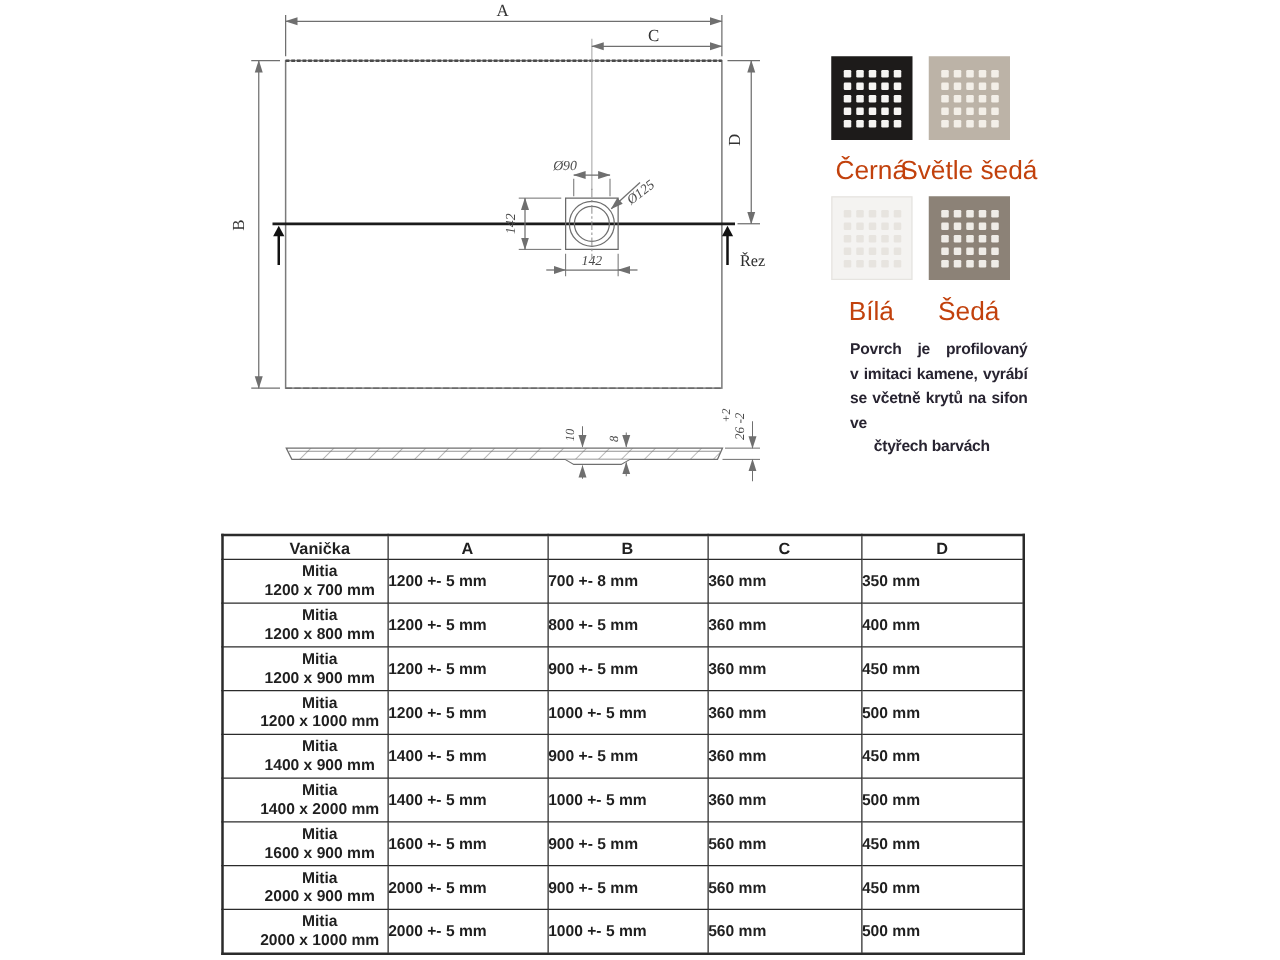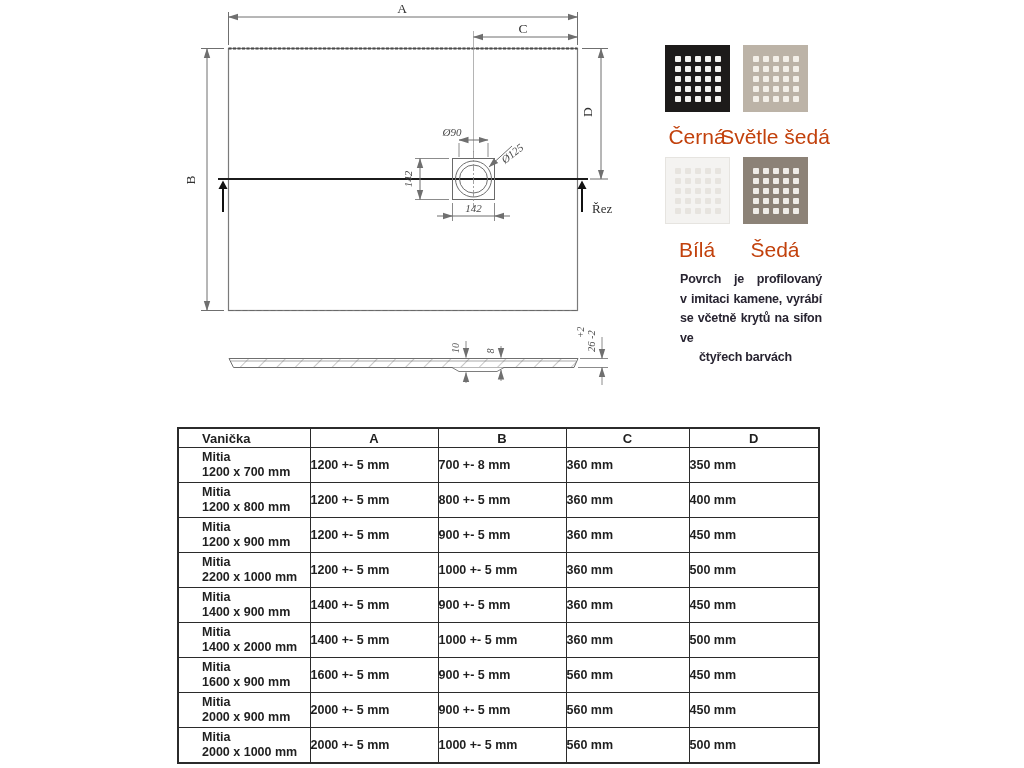--- a/index.html
+++ b/index.html
@@ -39,21 +39,21 @@
     position:absolute;left:177px;top:427px;width:641px;
     border-collapse:collapse;table-layout:fixed;
     color:#1f1f1f;border:2px solid #2b2b2b;
   }
   #spec-table th,#spec-table td{
     border:1px solid #2b2b2b;font-weight:bold;
     font-size:12.5px;padding:0;
   }
   #spec-table th{height:18px;font-size:13px;text-align:center;}
   #spec-table td{height:34px;text-align:left;}
-  #spec-table .cl{text-align:left;padding-left:23px;}
+  #spec-table .cl{text-align:center;padding-left:23px;}
   #spec-table .nm{line-height:15.5px;}
 </style>
 </head>
 <body>
 
 <svg id="drawing" width="660" height="420" viewBox="0 0 660 420">
   <defs>
     <marker id="ar" viewBox="0 0 10 10" refX="9.5" refY="5" markerWidth="10" markerHeight="10" markerUnits="userSpaceOnUse" orient="auto-start-reverse">
       <path d="M0,1.8 L10,5 L0,8.2 Z" fill="#6f6f6f"></path>
     </marker>
@@ -343,21 +343,21 @@
         <div class="nm">1200 x 900 mm</div>
       </td>
       <td>1200 +- 5 mm</td>
       <td>900 +- 5 mm</td>
       <td>360 mm</td>
       <td>450 mm</td>
     </tr>
     <tr>
       <td class="cl">
         <div class="nm">Mitia</div>
-        <div class="nm">2200 x 1000 mm</div>
+        <div class="nm">1200 x 1000 mm</div>
       </td>
       <td>1200 +- 5 mm</td>
       <td>1000 +- 5 mm</td>
       <td>360 mm</td>
       <td>500 mm</td>
     </tr>
     <tr>
       <td class="cl">
         <div class="nm">Mitia</div>
         <div class="nm">1400 x 900 mm</div>

